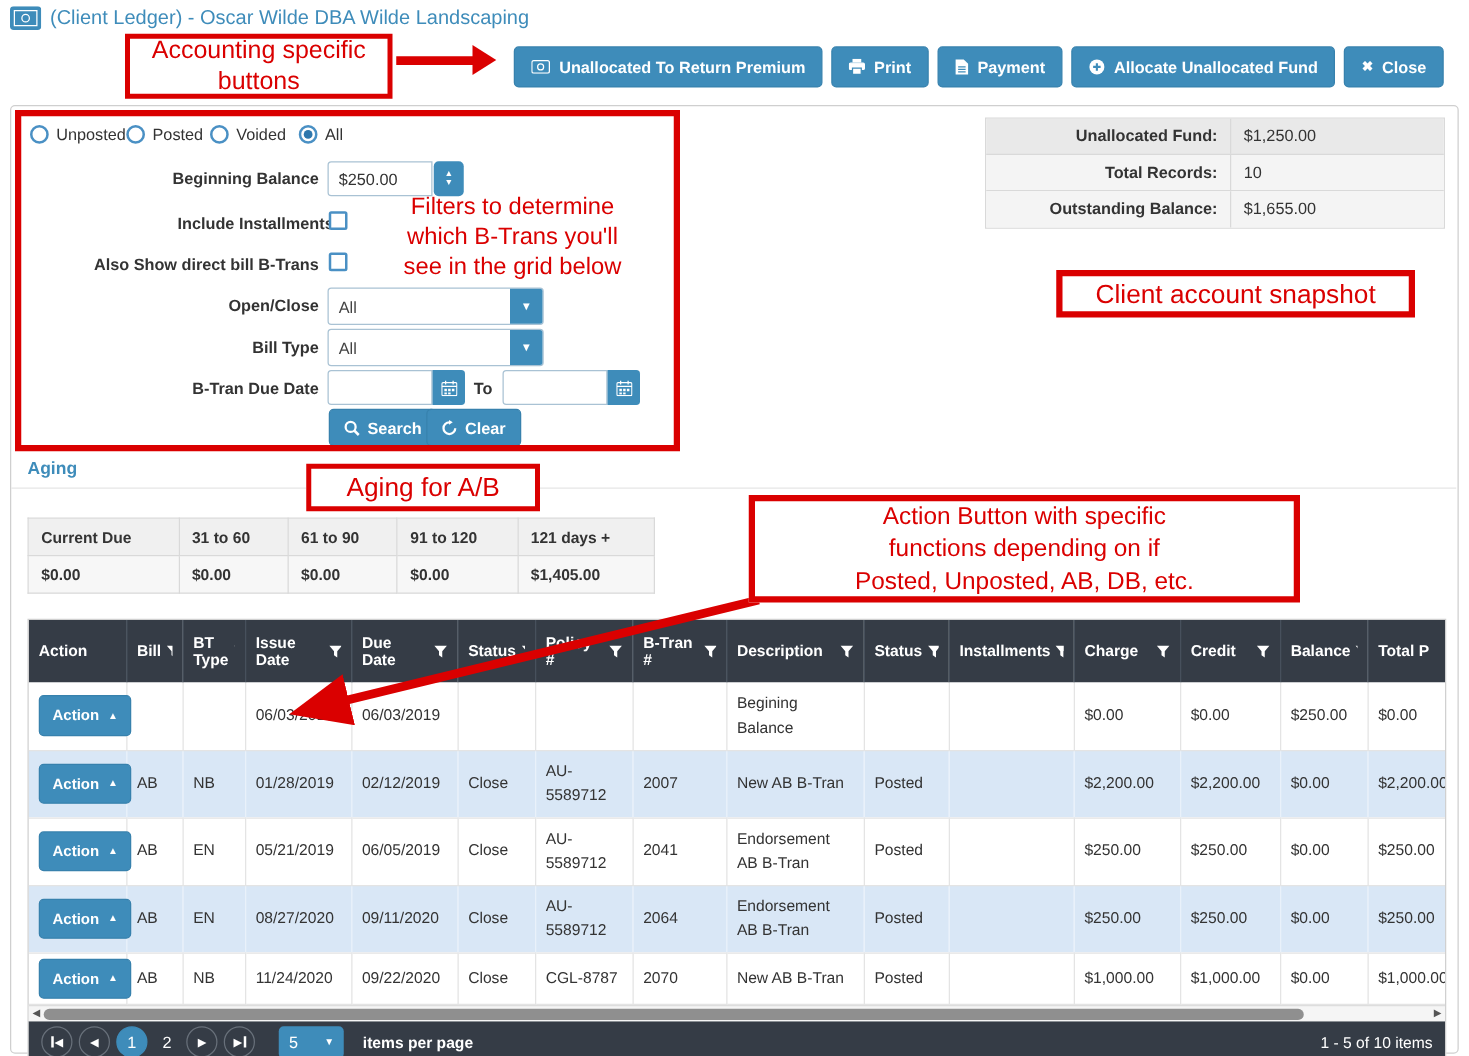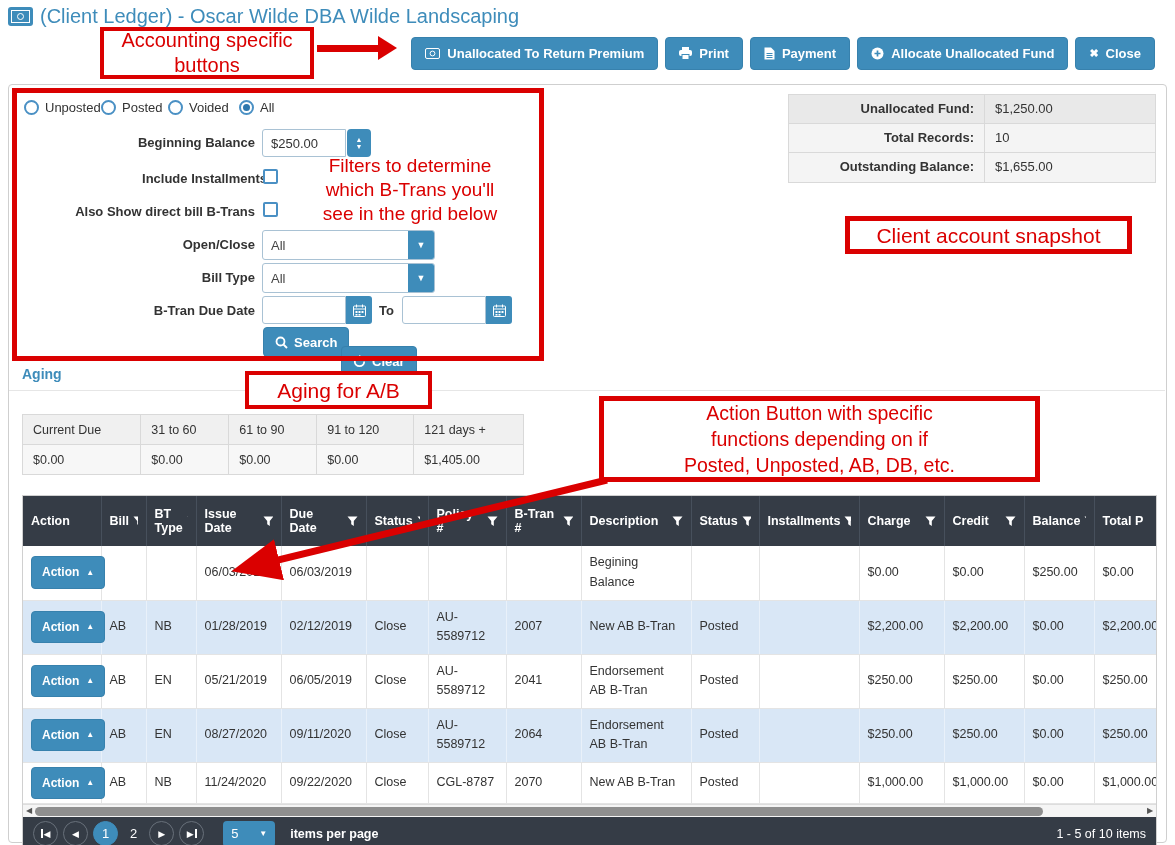--- a/index.html
+++ b/index.html
@@ -1,21 +1,21 @@
 <!DOCTYPE html>
 <html><head>
 <meta charset="utf-8">
 <style>
   * { margin:0; padding:0; box-sizing:border-box; }
   html,body { width:1175px; height:845px; background:#fff; font-family:"Liberation Sans", sans-serif; }
   #canvas { position:relative; width:1175px; height:845px; overflow:hidden; background:#fff; }
 
   
   .page-title { position:absolute; left:8px; top:5px; display:flex; align-items:center; gap:7px;
-                color:#3e8cba; font-size:20px; }
+                color:#3e8cba; font-size:16px; }
   
   .toolbar { position:absolute; top:37px; right:20px; display:flex; gap:7px; }
   .btn-blue { background:#3e8cba; border:1px solid #3781ad; color:#fff; border-radius:4px;
               display:inline-flex; align-items:center; gap:7px; font-weight:600; font-size:13px;
               padding:0 13px; height:33px; cursor:pointer; white-space:nowrap; }
   .btn-blue svg { flex:0 0 auto; }
 
   
   .panel { position:absolute; left:8px; top:84px; width:1159px; height:759px;
            border:1px solid #cfcfcf; border-radius:4px; background:#fff; }
@@ -51,21 +51,21 @@
   .snap-row.even { background:#f4f4f4; }
   .snap-label { width:196px; border-right:1px solid #d9d9d9; font-weight:bold; color:#333;
                 text-align:right; padding:6px 10px 0 0; }
   .snap-value { flex:1; color:#333; padding:6px 0 0 10px; }
 
   
   .aging-head { position:absolute; left:22px; top:366px; font-size:14px; font-weight:bold; color:#3e8cba; }
   .aging-hr { position:absolute; left:9px; top:390px; width:1156px; border-top:1px solid #e6e6e6; }
   .aging-tbl { position:absolute; left:22px; top:414px; width:502px; border:1px solid #d9d9d9;
                border-collapse:collapse; font-size:12.5px; color:#333; }
-  .aging-tbl th, .aging-tbl td { border:1px solid #d9d9d9; text-align:left; font-weight:normal;
+  .aging-tbl th, .aging-tbl td { border:1px solid #d9d9d9; text-align:left; font-weight:bold;
                height:30px; padding:0 10px;margin-top:12px; }
   .aging-tbl th { background:#f0f0f0; }
   .aging-tbl td { background:#f7f7f7; }
 
   
   .grid-wrap { position:absolute; left:22px; top:495px; width:1135px; border:1px solid #d0d0d0; background:#fff; }
   .grid-viewport { width:1133px; overflow:hidden; }
   .grid { table-layout:fixed; width:1171px; border-collapse:collapse; font-size:12.5px; color:#333; }
   .grid thead th { background:#353c46; color:#fff; font-weight:600; height:50px;
                    border-left:1px solid #47505c; padding:0 8px; text-align:left; cursor:pointer; }
@@ -251,21 +251,21 @@
 
   <div class="small-btn" style="left:263px; top:327px;">
     <span style="display:inline-flex;">
         <svg width="13" height="13">
           <circle cx="5.5" cy="5.5" r="4" fill="none" stroke="#fff" stroke-width="1.8"></circle>
           <line x1="8.6" y1="8.6" x2="12" y2="12" stroke="#fff" stroke-width="2"></line>
         </svg>
       </span>
     <span>Search</span>
   </div>
-  <div class="small-btn" style="left:341px; top:346px;">
+  <div class="small-btn" style="left:341px; top:327px;">
     <span style="display:inline-flex;">
         <svg width="13" height="13">
           <path d="M11.2 6.5 A4.7 4.7 0 1 1 6.5 1.8" fill="none" stroke="#fff" stroke-width="1.8"></path>
           <path d="M6.2 0 L9.2 1.8 L6.2 3.8 Z" fill="#fff"></path>
         </svg>
       </span>
     <span>Clear</span>
   </div>
 
   <div class="snapshot">

